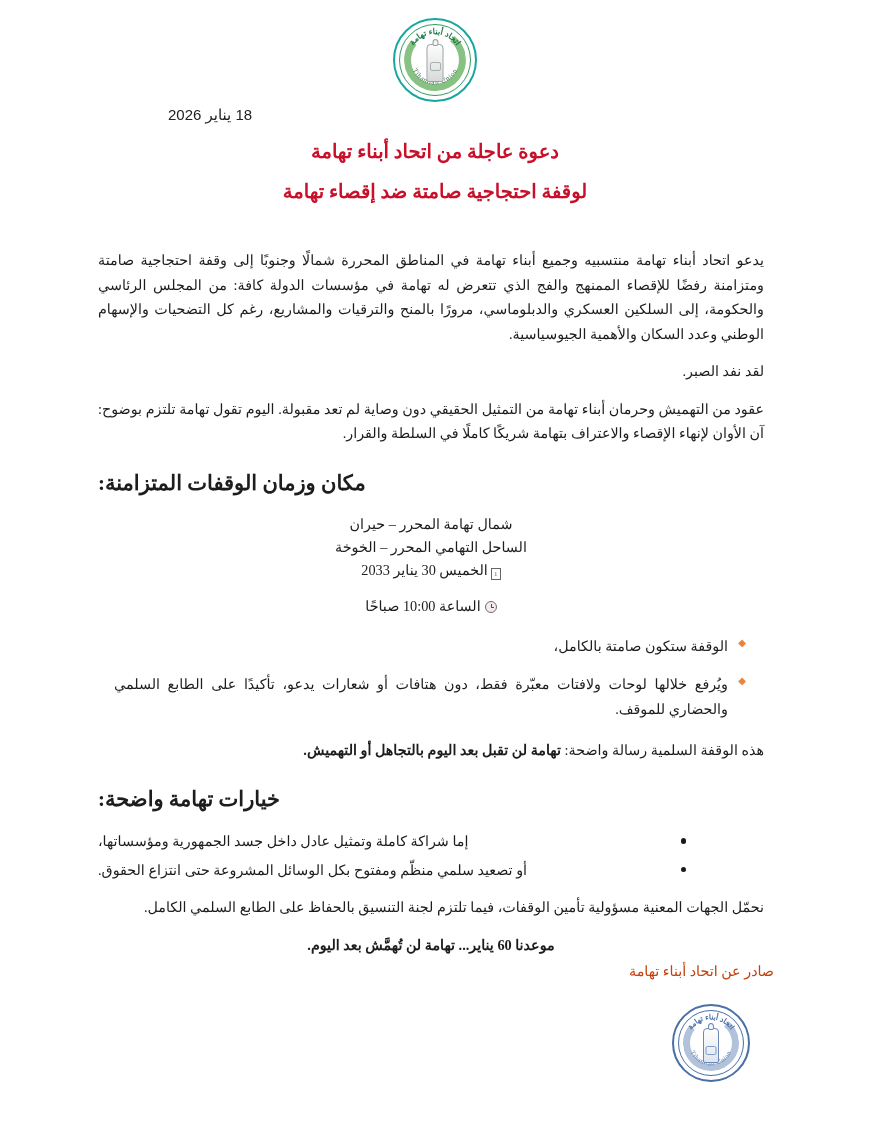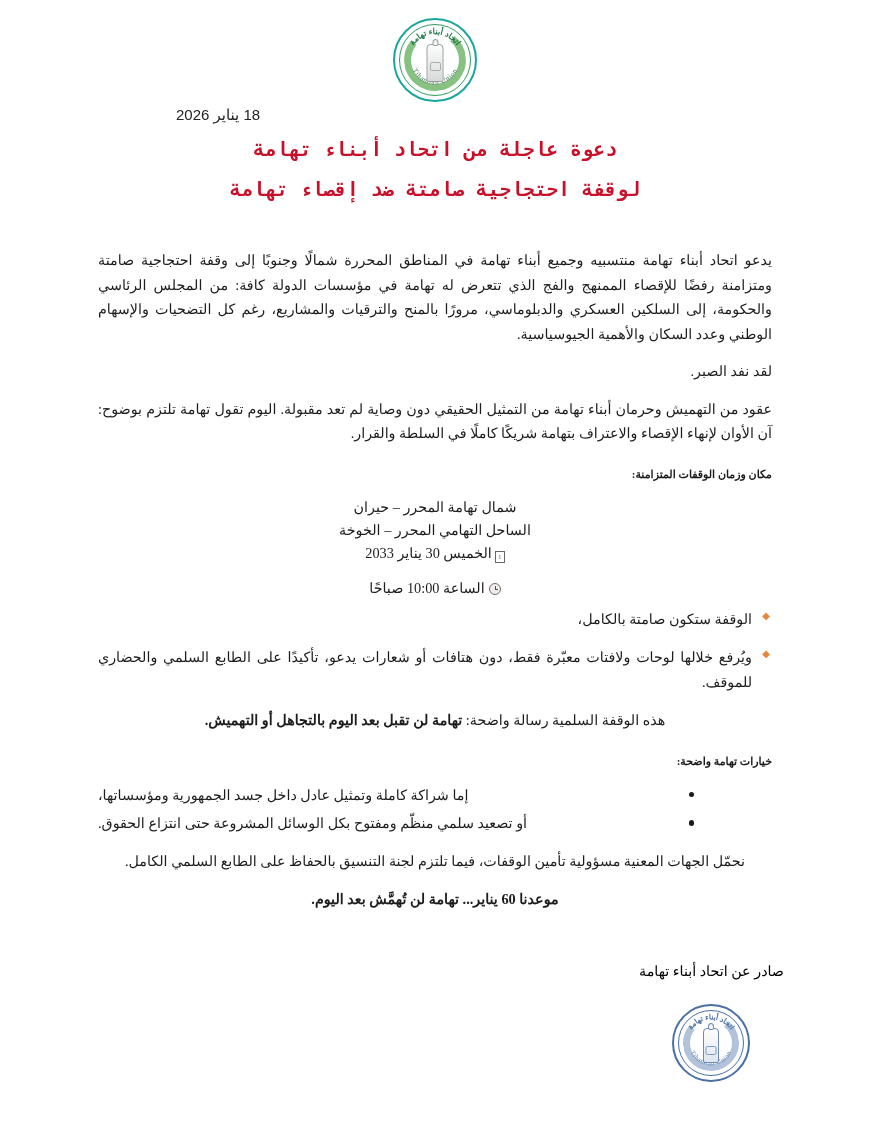--- a/index.html
+++ b/index.html
@@ -120,21 +120,21 @@
     background: linear-gradient(180deg,#fdfdfe 0%, #eef1f6 55%, #dfe5ee 100%);
     border-color: #6c88b5;
   }
   .logo.blue .tower::before { background:#f4f7fb; border-color:#6c88b5; }
   .logo.blue .tower::after  { border-color:#7f9ac4; }
 
   
   .doc-date {
     position: absolute;
     top: 106px;
-    left: 176px;
+    left: 168px;
     font-size: 15px;
     color: #222;
     direction: rtl;
     white-space: nowrap;
     font-family: "Liberation Sans", sans-serif;
   }
 
   
   .title-block {
     position: absolute;
@@ -143,45 +143,45 @@
     right: 0;
     text-align: center;
   }
   .title-line {
     color: #c9102a;
     font-weight: bold;
     font-size: 19.5px;
     letter-spacing: .3px;
     line-height: 1.0;
     margin: 0 0 20px 0;
-    font-family: Liberation Mono, monospace;
+    font-family: Liberation Serif, serif;
   }
   .title-line:last-child { margin-bottom: 0; }
 
   
   .body {
     position: absolute;
     top: 248px;
-    right: 98px;
+    right: 106px;
     left: 98px;
     direction: rtl;
     text-align: justify;
     font-size: 14.3px;
     line-height: 1.72;
     color: #1d1d1d;
   }
   .para { margin: 0 0 13px 0; }
-  .para.center { text-align: center; }
+  .para.center { text-align: right; }
 
   .bold { font-weight: bold; }
 
   .heading {
     font-weight: bold;
-    font-size: 11px;
-    text-align: right;
+    font-size: 21px;
+    text-align: left;
     margin: 19px 0 12px 0;
   }
 
   .details {
     text-align: center;
     margin: 0 0 6px 0;
     line-height: 1.62;
   }
   .details .line { display: block; }
   .details .line.spaced { margin-top: 12px; }
@@ -222,21 +222,21 @@
   .clock-icon::after {
     content:"";
     position:absolute;
     left:50%; top:5px;
     width:3.2px; height:1px;
     background:#5a4a4a;
   }
 
   ul.diamond-list {
     list-style: none;
-    margin: 0;
+    margin: 16px;
     padding: 0;
   }
   ul.diamond-list > li {
     margin: 0 0 14px 0;
     padding-right: 20px;
     position: relative;
     text-align: justify;
   }
   ul.diamond-list > li::before {
     content: "◆";
@@ -272,24 +272,24 @@
 
   .closing {
     font-weight: bold;
     text-align: center;
     margin: 0 0 14px 0;
   }
 
   .signature {
     position: absolute;
     top: 963px;
-    right: 86px;
+    right: 96px;
     direction: rtl;
     font-size: 14.3px;
-    color: #000000;
+    color: #c2410c;
   }
 
   .logo-bottom-wrap {
     position: absolute;
     top: 1004px;
     right: 120px;
   }
   .logo-bottom-wrap .logo { width: 78px; height: 78px; }
   .logo-bottom-wrap .tower { top: 24px; height: 35px; width: 16px; }
 </style>

